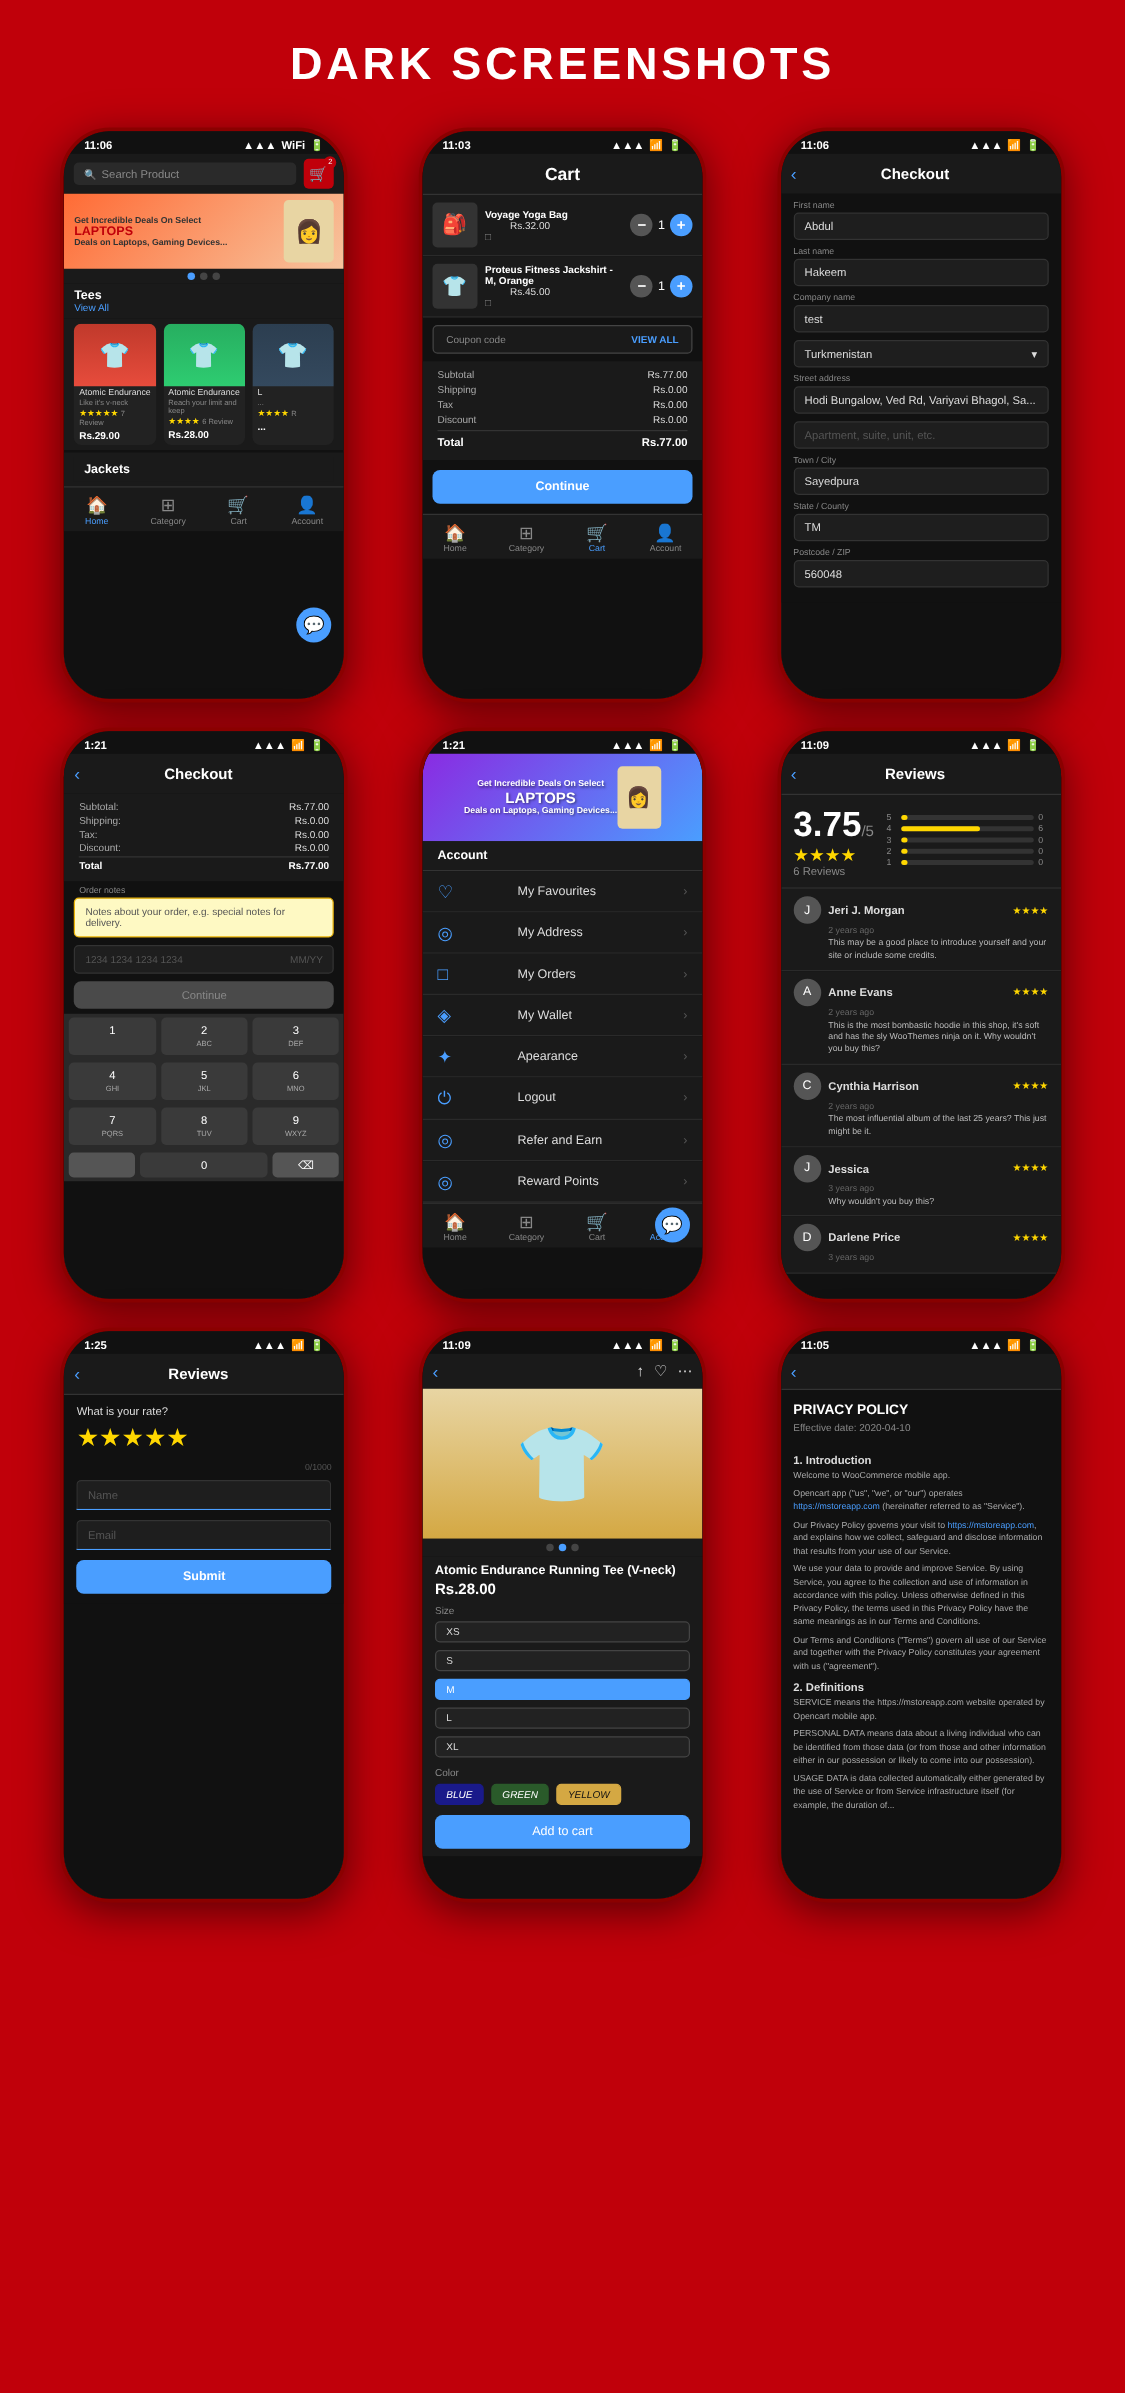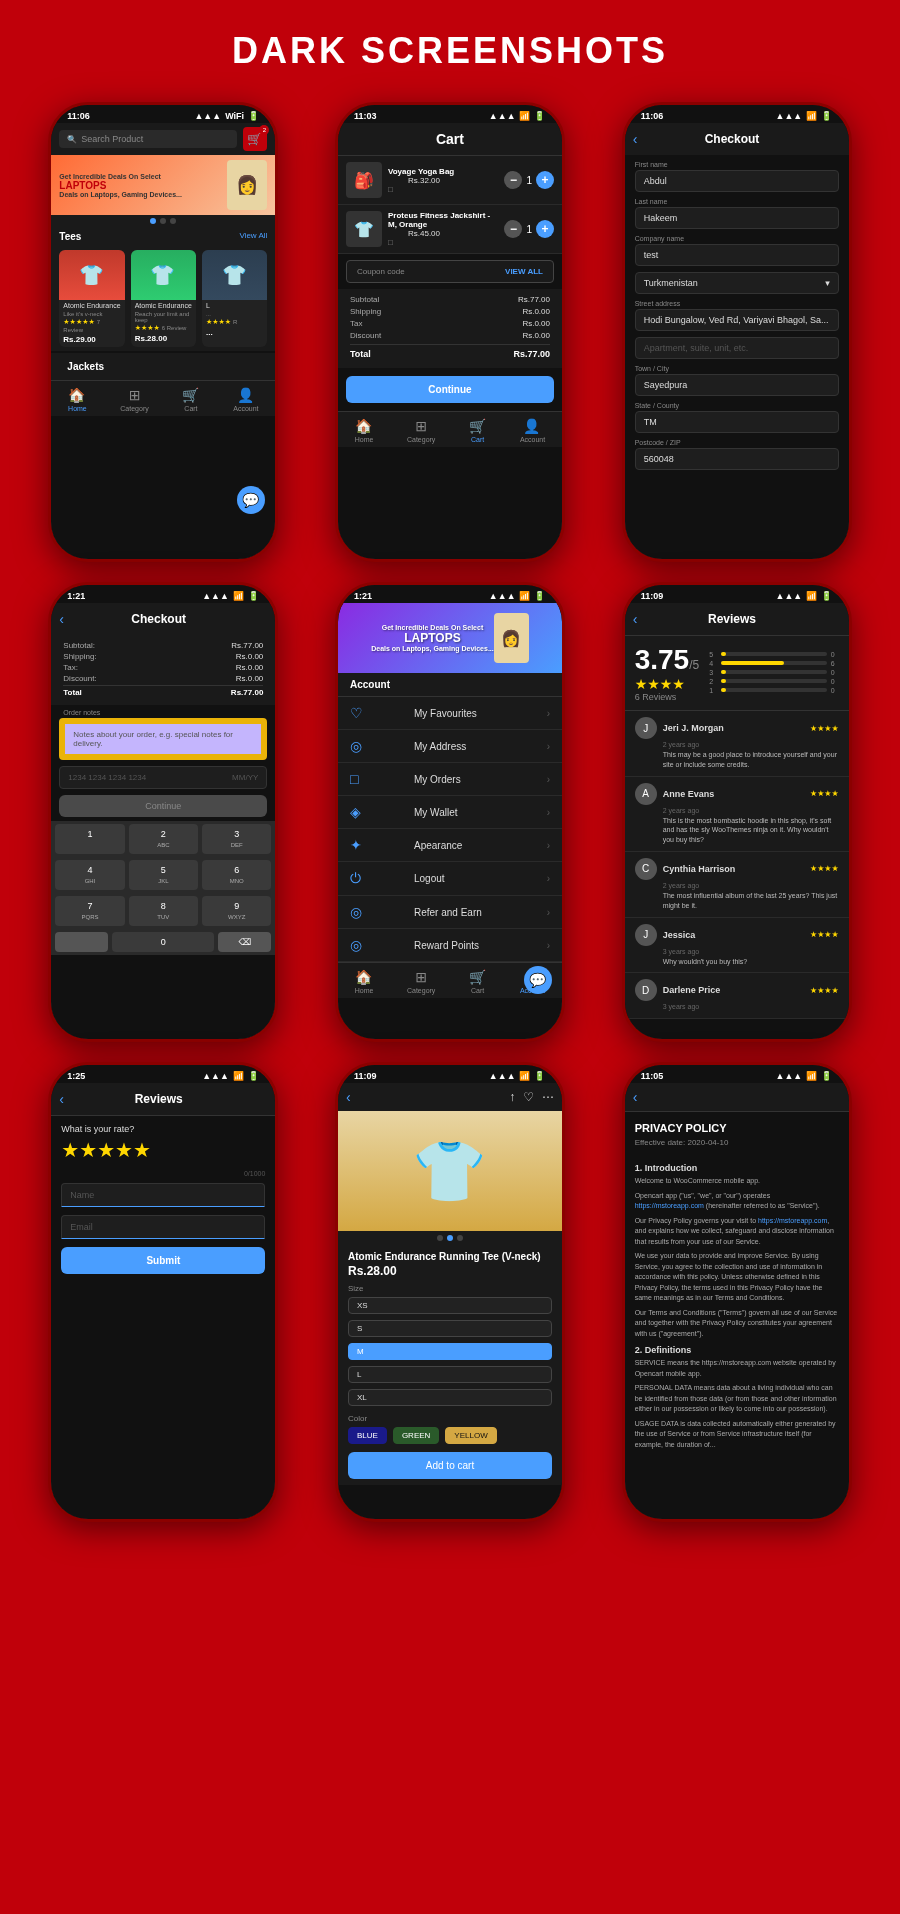--- a/index.html
+++ b/index.html
@@ -104,20 +104,21 @@
       position: relative;
       overflow: hidden;
     }
     .s1-banner-text { font-size: 7px; font-weight: 700; color: #333; }
     .s1-banner-text span { display: block; font-size: 10px; color: #c0000a; }
     .s1-section-header {
       display: flex;
       justify-content: space-between;
       padding: 4px 8px;
       background: #1a1a1a;
+      flex-direction: column;
     }
     .s1-section-title { font-size: 10px; font-weight: 700; color: white; }
     .s1-view-all { font-size: 8px; color: #4a9eff; }
     .s1-products {
       display: flex;
       gap: 6px;
       padding: 4px 8px;
       background: #1a1a1a;
     }
     .s1-product {
@@ -287,22 +288,22 @@
     .s4-summary-row {
       display: flex;
       justify-content: space-between;
       margin-bottom: 2px;
     }
     .s4-label { font-size: 8px; color: #aaa; }
     .s4-value { font-size: 8px; color: #ddd; }
     .s4-notes-label { font-size: 7px; color: #888; padding: 4px 12px 2px; }
     .s4-notes-box {
       margin: 0 8px 6px;
-      background: #c4b5fd;
-      border: 6px solid #eab308;
+      background: #fef9c3;
+      border: 1px solid #eab308;
       border-radius: 4px;
       padding: 6px 8px;
       font-size: 8px;
       color: #555;
       min-height: 28px;
     }
     .s4-card-field {
       margin: 0 8px 6px;
       background: #1e1e1e;
       border: 1px solid #333;
@@ -478,21 +479,21 @@
     .s8-size-btn {
       padding: 3px 8px;
       border: 1px solid #444;
       border-radius: 4px;
       font-size: 8px;
       color: #ddd;
       background: #222;
     }
     .s8-size-btn.selected { background: #4a9eff; border-color: #4a9eff; color: white; }
     .s8-color-label { font-size: 8px; color: #888; margin-bottom: 4px; }
-    .s8-colors { display: flex; gap: 6px; margin-bottom: 8px; }
+    .s8-colors { display: flex; gap: 6px; margin-bottom: 8px; font-style: italic; }
     .s8-color-btn {
       padding: 3px 8px;
       border: 1px solid #444;
       border-radius: 4px;
       font-size: 8px;
     }
     .s8-color-btn.blue { background: #1a1a8a; color: white; border-color: #1a1a8a; }
     .s8-color-btn.green { background: #2a5a2a; color: white; border-color: #2a5a2a; }
     .s8-color-btn.yellow { background: #d4a843; color: #111; border-color: #d4a843; }
     .s8-add-btn {

